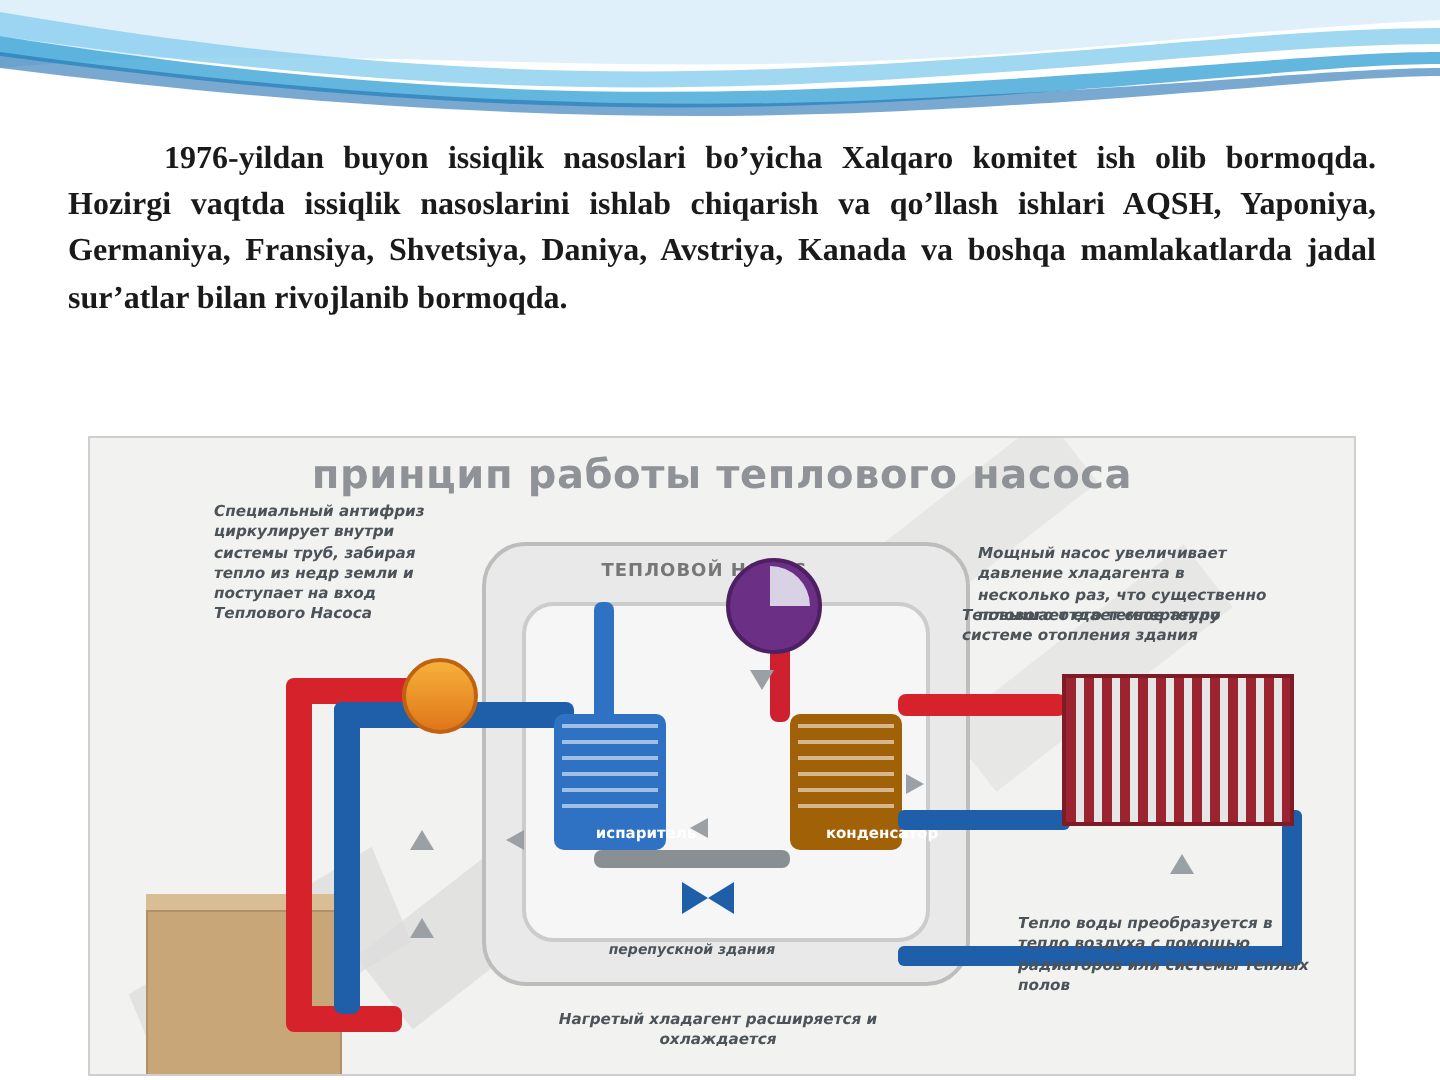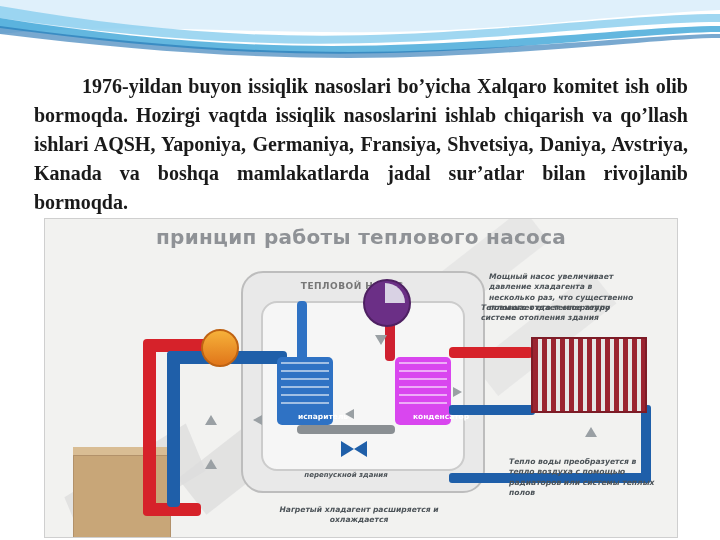--- a/index.html
+++ b/index.html
@@ -24,21 +24,21 @@
     height: 60px;
     pointer-events: none;
   }
 
   
   .body-text {
     position: absolute;
     left: 34px;
     top: 52px;
     width: 654px;
-    font-size: 20px;
+    font-size: 16px;
     line-height: 1.45;
     font-weight: bold;
     color: #1a1a1a;
     text-align: justify;
     text-justify: inter-word;
     text-indent: 48px;
   }
 
   
   .figure {
@@ -167,21 +167,21 @@
     font-size: 7.5px;
     font-weight: bold;
     display: flex;
     align-items: flex-end;
     justify-content: center;
     padding-bottom: 4px;
     box-sizing: border-box;
     padding-left: 36px;
   }
   .hx.evap { left: 232px; top: 138px; background: #2f72c4; }
-  .hx.cond { left: 350px; top: 138px; background: #d946ef; justify-content: center; }
+  .hx.cond { left: 350px; top: 138px; background: #a16207; justify-content: center; }
   .hx-stripes {
     position: absolute;
     left: 4px; right: 4px; top: 5px; height: 44px;
     background: repeating-linear-gradient(to bottom,
       rgba(255,255,255,.55) 0px, rgba(255,255,255,.55) 2px,
       rgba(255,255,255,0) 2px, rgba(255,255,255,0) 8px);
   }
 
   
   .compressor {
@@ -360,19 +360,20 @@
     <div class="radiator"></div>
 
     <div class="arrow arr-up" style="left:160px; top:196px;"></div>
     <div class="arrow arr-up" style="left:160px; top:240px;"></div>
     <div class="arrow arr-left" style="left:208px; top:196px;"></div>
     <div class="arrow arr-left" style="left:300px; top:190px;"></div>
     <div class="arrow arr-right" style="left:408px; top:168px;"></div>
     <div class="arrow arr-up" style="left:540px; top:208px;"></div>
     <div class="arrow arr-down" style="left:330px; top:116px;"></div>
 
+    <div class="callout c1">Специальный антифриз циркулирует внутри системы труб, забирая тепло из недр земли и поступает на вход Теплового Насоса</div>
     <div class="callout c2">Мощный насос увеличивает давление хладагента в несколько раз, что существенно повышает его температуру</div>
     <div class="callout c3">Теплового отдает свое тепло системе отопления здания</div>
     <div class="callout c5">Нагретый хладагент расширяется и охлаждается</div>
     <div class="callout c4">Тепло воды преобразуется в тепло воздуха с помощью радиаторов или системы теплых полов</div>
 
   </div>
 </div>
 
 </body></html>

